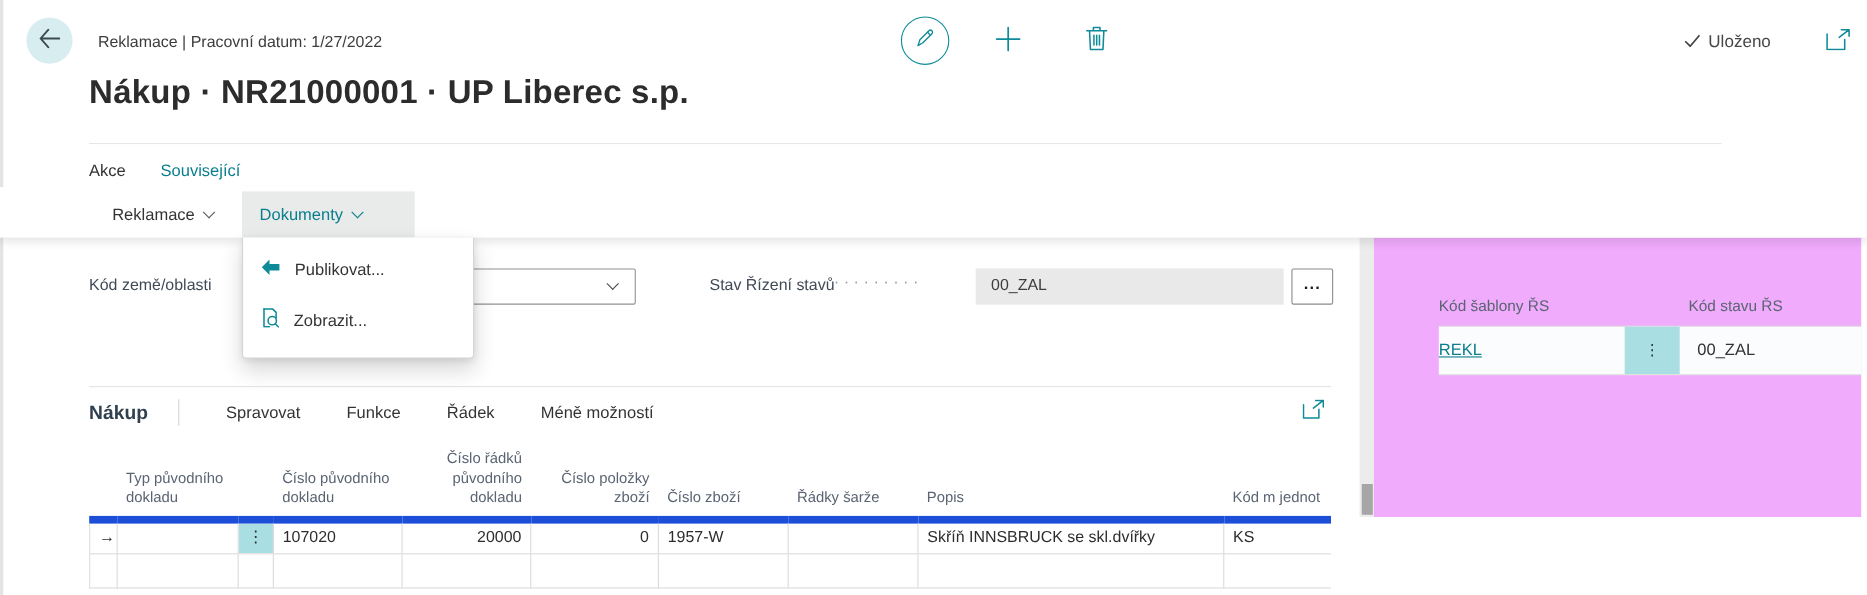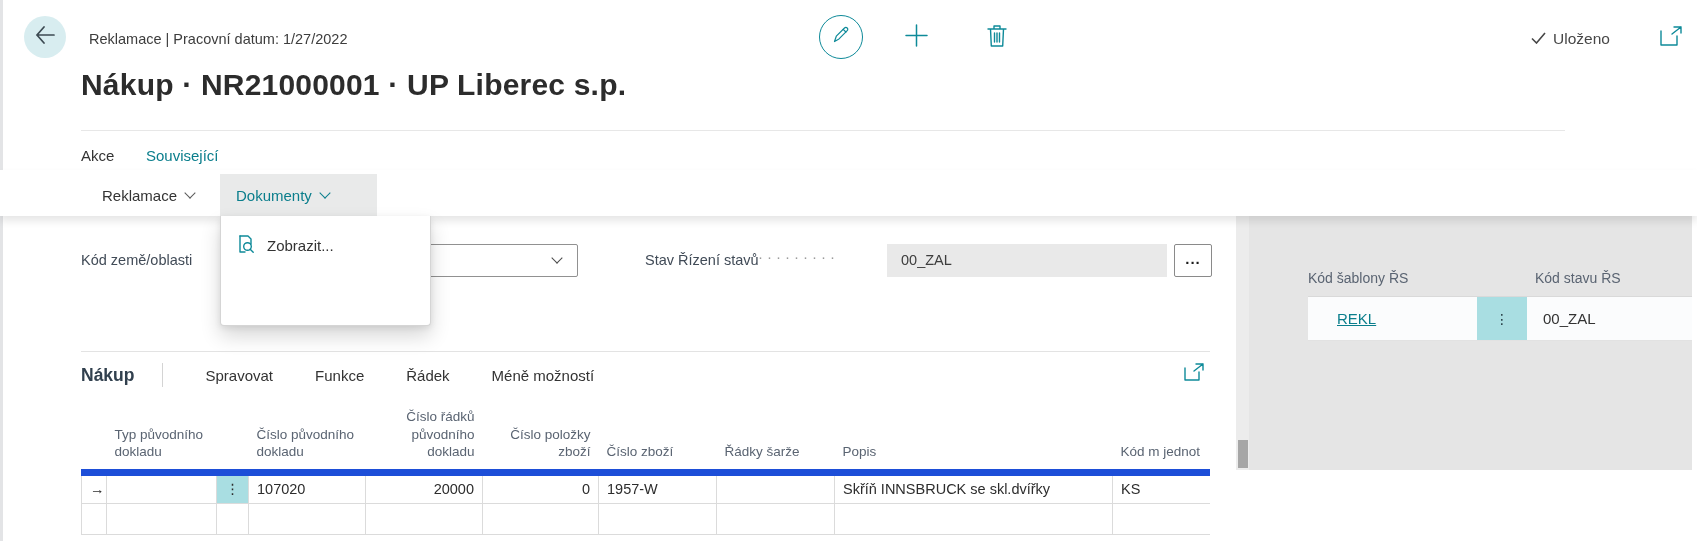--- a/index.html
+++ b/index.html
@@ -83,32 +83,32 @@
   table.lines th.l, table.lines td.l { text-align:left; }
   table.lines th.pr { padding-right:10px; }
   table.lines td { height:31px; border:1px solid #dbdbdb; padding:0 8px;
     font-size:14.5px; color:#2d2d2d; white-space:nowrap; overflow:hidden; }
   td.arrow-cell { text-align:center; padding:0; font-size:15px; color:#3a3a3a; }
   td.sel-cell { background:#a9dee2; text-align:center; padding:0; color:#233a42; font-size:14px; }
 
   
   .vscroll { left:1236px; top:216px; width:13px; height:254px; background:#ececec; }
   .vscroll-thumb { position:absolute; left:1.5px; bottom:2px; width:10px; height:28px; background:#a6a6a6; }
-  .factbox { left:1249px; top:216px; width:443px; height:254px; background:#e5e5e5; }
+  .factbox { left:1249px; top:216px; width:443px; height:254px; background:#f0abfc; }
   .fb-table { position:absolute; left:59px; top:54px; width:384px; }
   .fb-head { display:flex; border-bottom:1px solid #d9d9d9; padding-bottom:10px; }
   .fb-head .c1 { width:219px; } .fb-head .c2 { width:165px; padding-left:8px; }
   .fb-head div { font-size:14px; color:#5a6472; }
   .fb-row { display:flex; align-items:stretch; height:44px; background:#fbfcfd; border-bottom:1px solid #e2e2e2; }
   .fb-row .c1 { width:169px; display:flex; align-items:center; }
   .fb-row .cm { width:50px; background:#a9dee2; display:flex; align-items:center; justify-content:center;
     color:#233a42; font-size:14px; cursor:pointer; }
   .fb-row .c2 { width:165px; display:flex; align-items:center; padding-left:16px;
     font-size:15px; color:#333; }
-  .fb-link { color:#0a7e8c; text-decoration:underline; font-size:15px; cursor:pointer;margin-left:29px; }
+  .fb-link { color:#0a7e8c; text-decoration:underline; font-size:15px; cursor:pointer; }
 
   svg.teal { stroke:#0e8a99; fill:none; stroke-width:1.5; stroke-linecap:round; stroke-linejoin:round; }
   svg.dark { stroke:#3c4a52; fill:none; stroke-width:1.7; stroke-linecap:round; }
 </style>
 </head>
 <body>
 
 <div class="abs edge-strip"></div>
 
 <div class="abs back-btn">
@@ -172,20 +172,28 @@
     <span>Reklamace</span>
     <span class="chev"></span>
   </div>
   <div class="ribbon-btn btn-dokumenty">
     <span>Dokumenty</span>
     <span class="chev"></span>
   </div>
 </div>
 
 <div class="abs menu">
+  <div class="menu-item">
+    <span>
+      <svg width="18" height="16" viewBox="0 0 18 16">
+          <path d="M8 1L1 8l7 7v-4h9V5H8V1z" fill="#0e8a99"></path>
+        </svg>
+    </span>
+    <span>Publikovat...</span>
+  </div>
   <div class="menu-item">
     <span>
       <svg class="teal" width="17" height="18" viewBox="0 0 17 18" style="stroke-width:1.4">
         <path d="M3 1h8l3 3v5"></path>
           <path d="M3 1v16h5"></path>
         <circle cx="10.5" cy="11.5" r="3.8"></circle>
           <path d="M13.2 14.3l3 3"></path>
       </svg>
     </span>
     <span>Zobrazit...</span>

